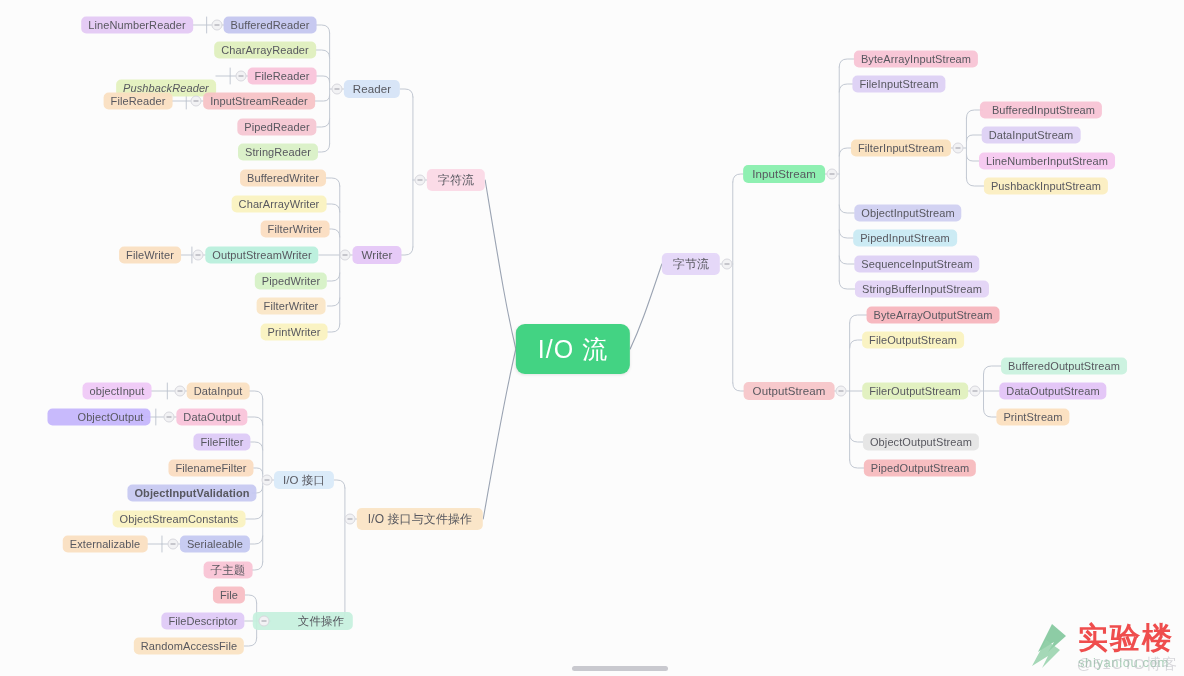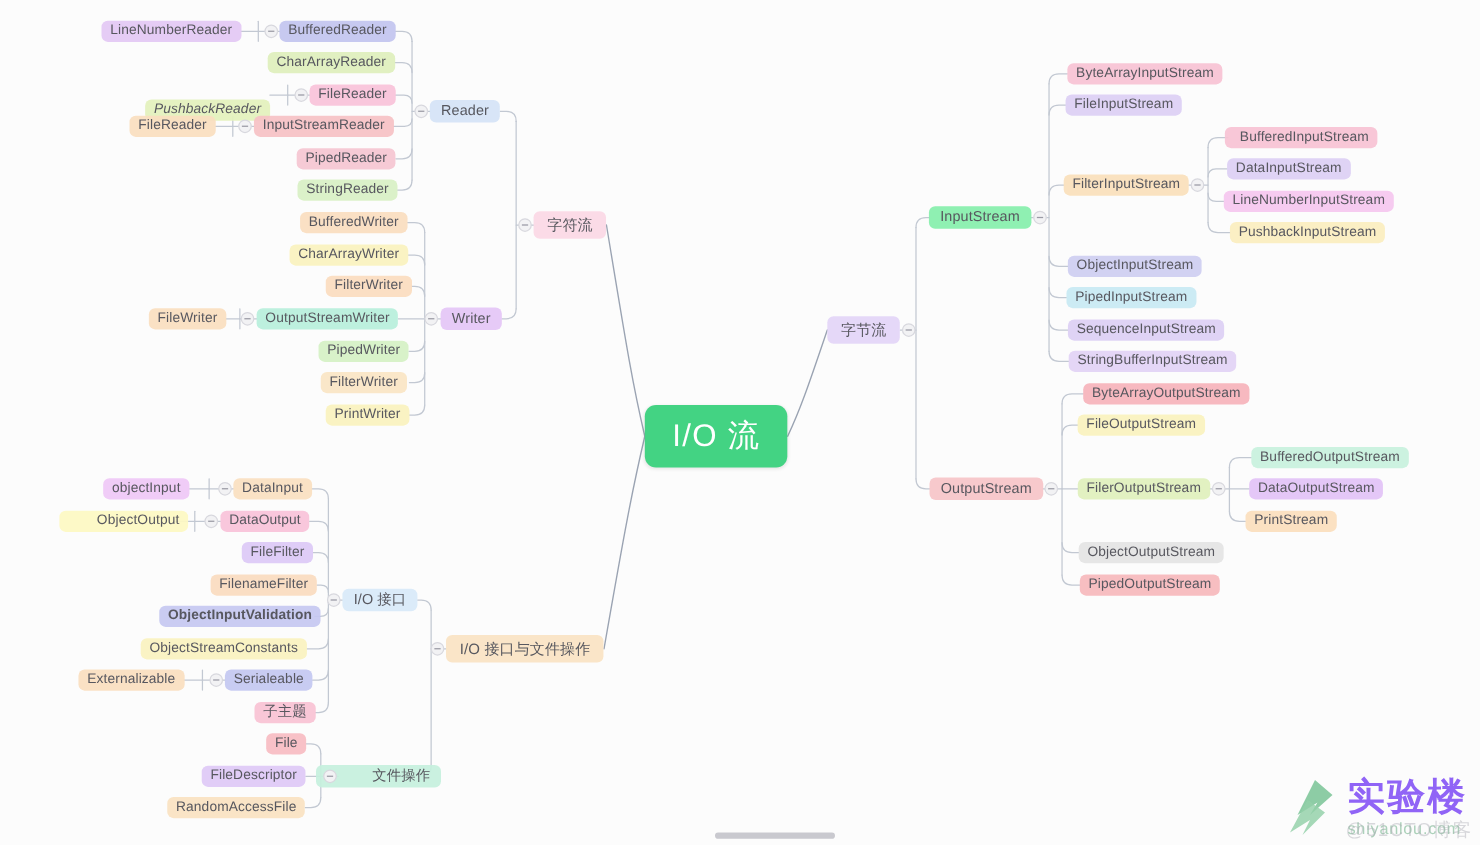--- a/index.html
+++ b/index.html
@@ -88,21 +88,21 @@
     display: flex;
     align-items: center;
     gap: 8px;
     opacity: .95;
     pointer-events: none;
   }
   #wm-logo { width: 42px; height: 48px; }
   #wm-text { display: flex; flex-direction: column; line-height: 1; }
   #wm-title {
     font-size: 30px;
-    color: #8b5cf6;
+    color: #ef4444;
     letter-spacing: 2px;
     font-weight: bold;
   }
   #wm-sub {
     font-size: 13px;
     color: #a8cfb7;
     letter-spacing: .6px;
     margin-top: 3px;
   }
   #wm-overlay {
@@ -364,21 +364,21 @@
       </div>
       <div class="node" style="left: 218px; top: 391px; background: rgb(250, 224, 193);">
         <span>DataInput</span>
       </div>
       <div class="node" style="left: 117px; top: 391px; background: rgb(240, 200, 247);">
         <span>objectInput</span>
       </div>
       <div class="node" style="left: 212px; top: 417px; background: rgb(249, 195, 218);">
         <span>DataOutput</span>
       </div>
-      <div class="node" style="left: 99px; top: 417px; background: #fef9c3; padding-left: 30px;">
+      <div class="node" style="left: 99px; top: 417px; background: #c4b5fd; padding-left: 30px;">
         <span>ObjectOutput</span>
       </div>
       <div class="node" style="left: 222px; top: 442px; background: rgb(221, 202, 247);">
         <span>FileFilter</span>
       </div>
       <div class="node" style="left: 211px; top: 468px; background: rgb(250, 220, 192);">
         <span>FilenameFilter</span>
       </div>
       <div class="node" style="left: 192px; top: 493px; background: rgb(198, 201, 242); font-weight: bold;">
         <span>ObjectInputValidation</span>

